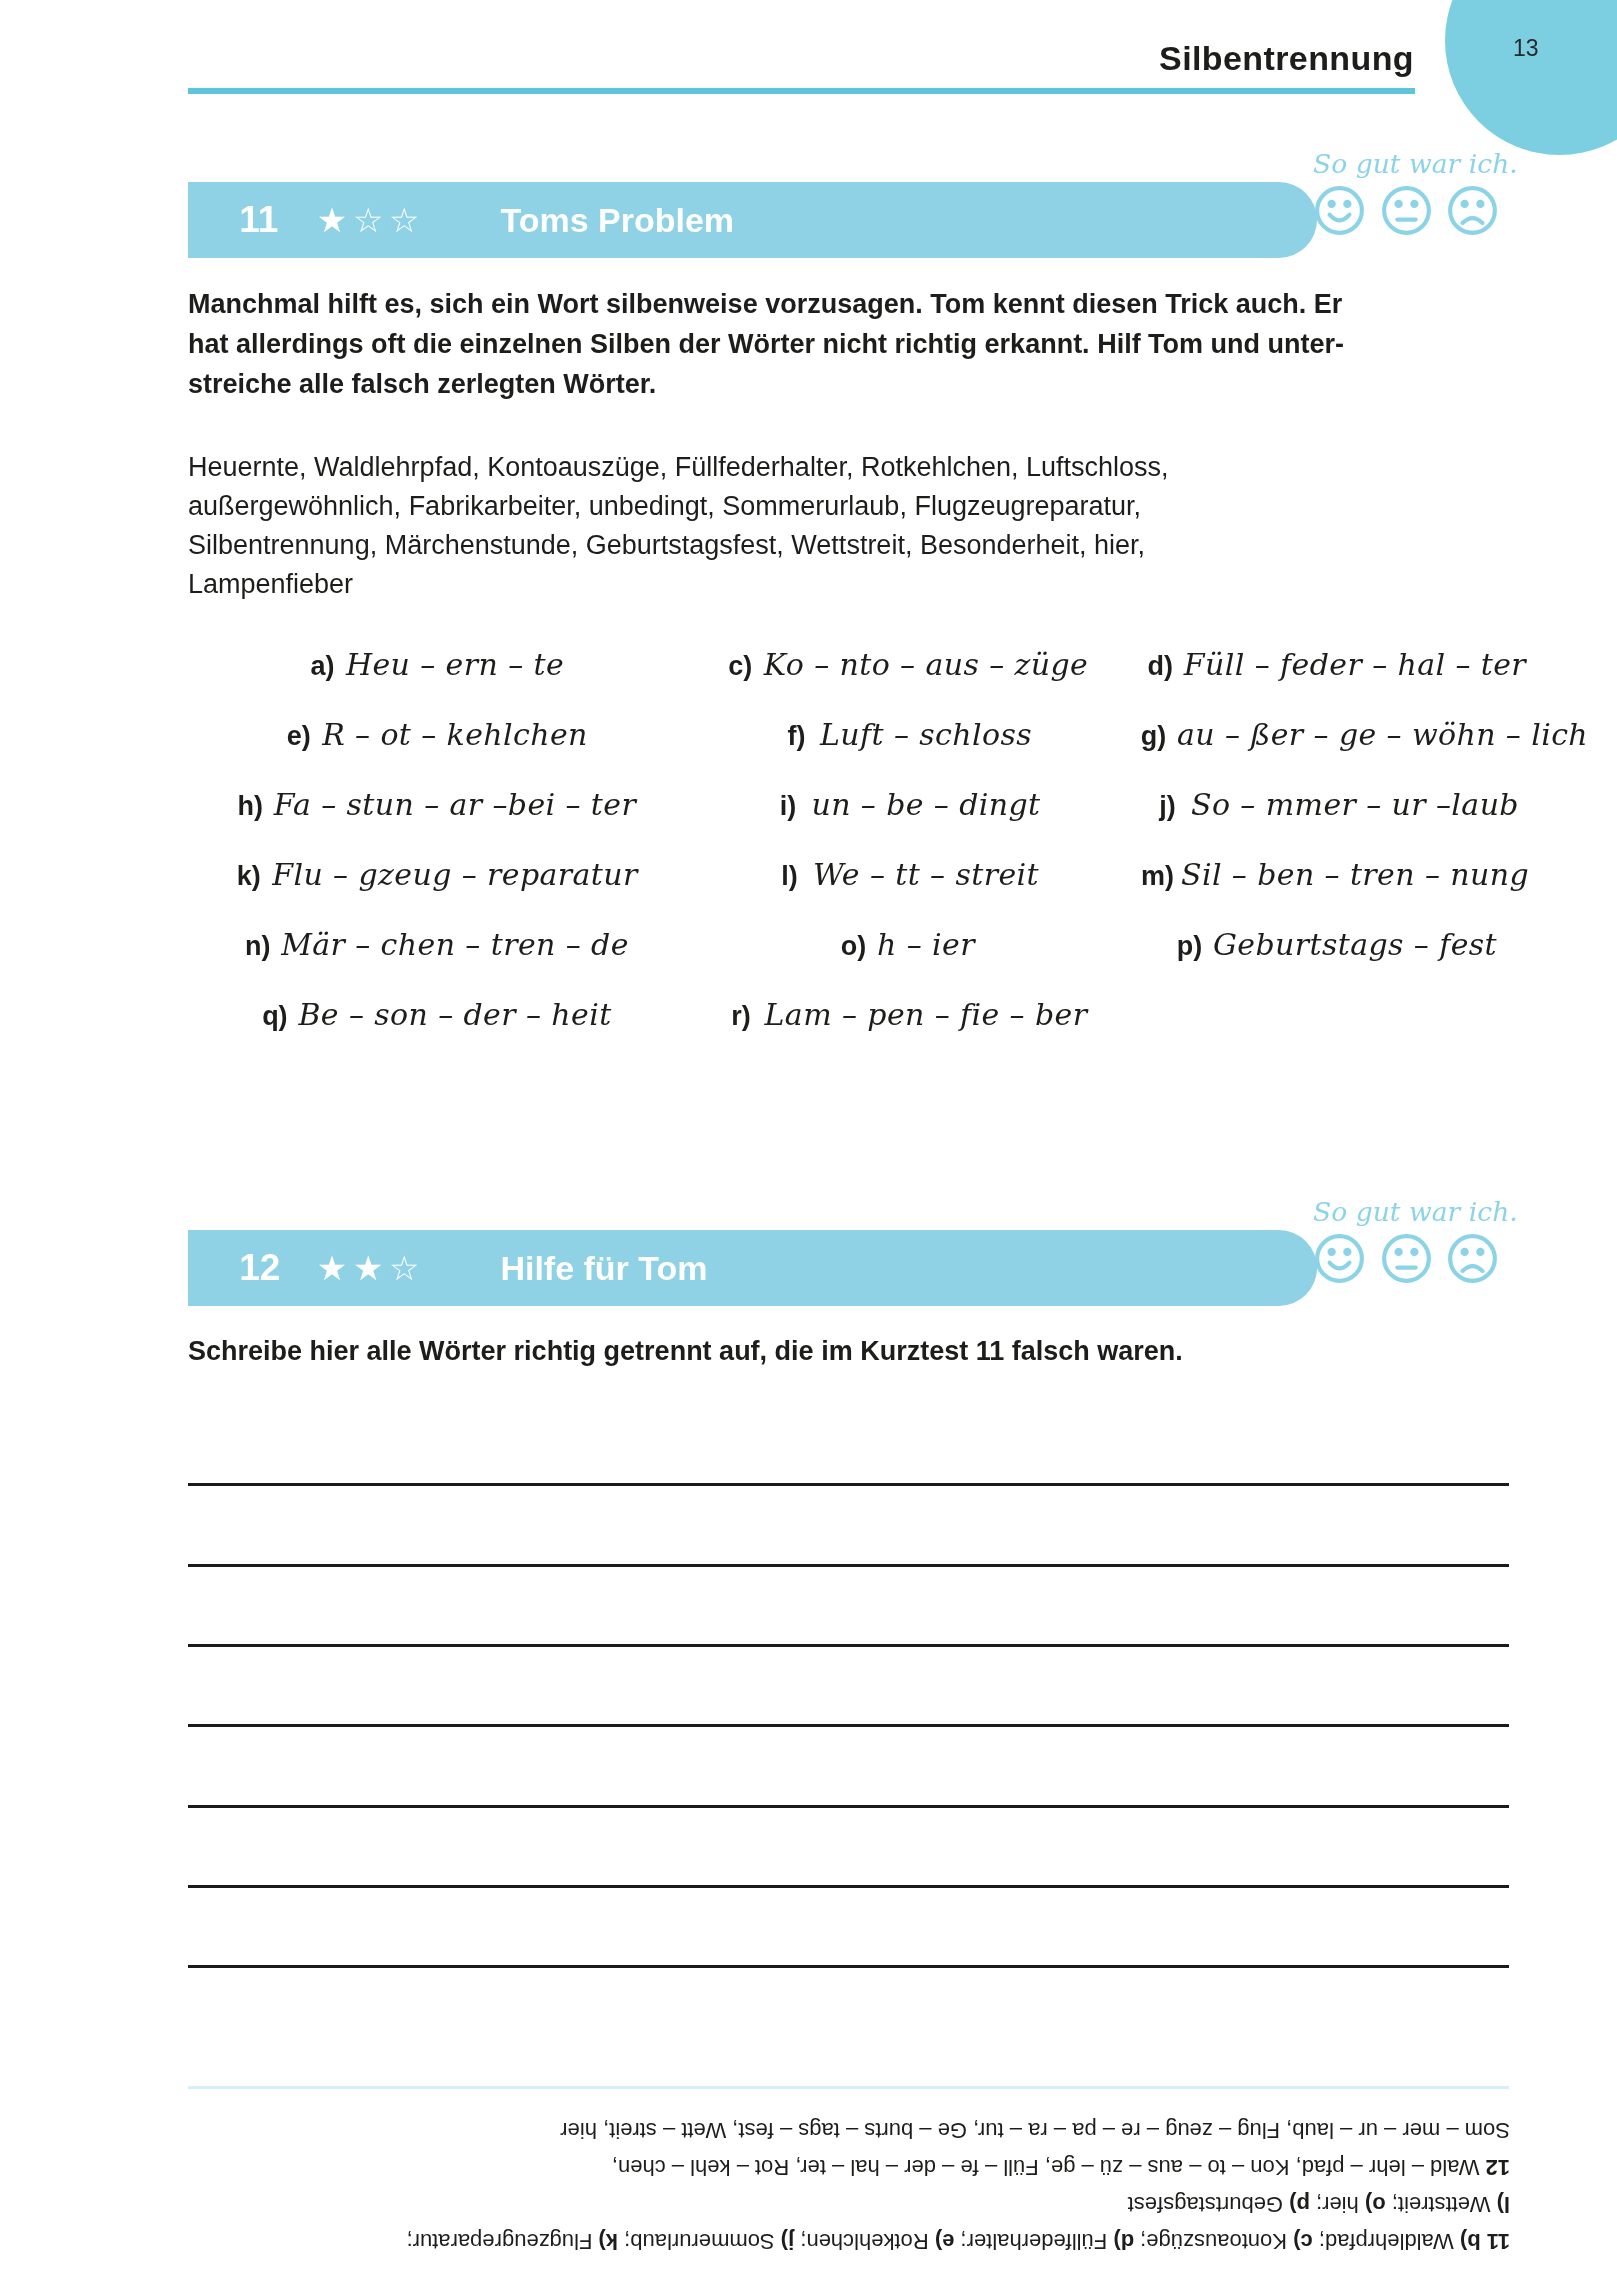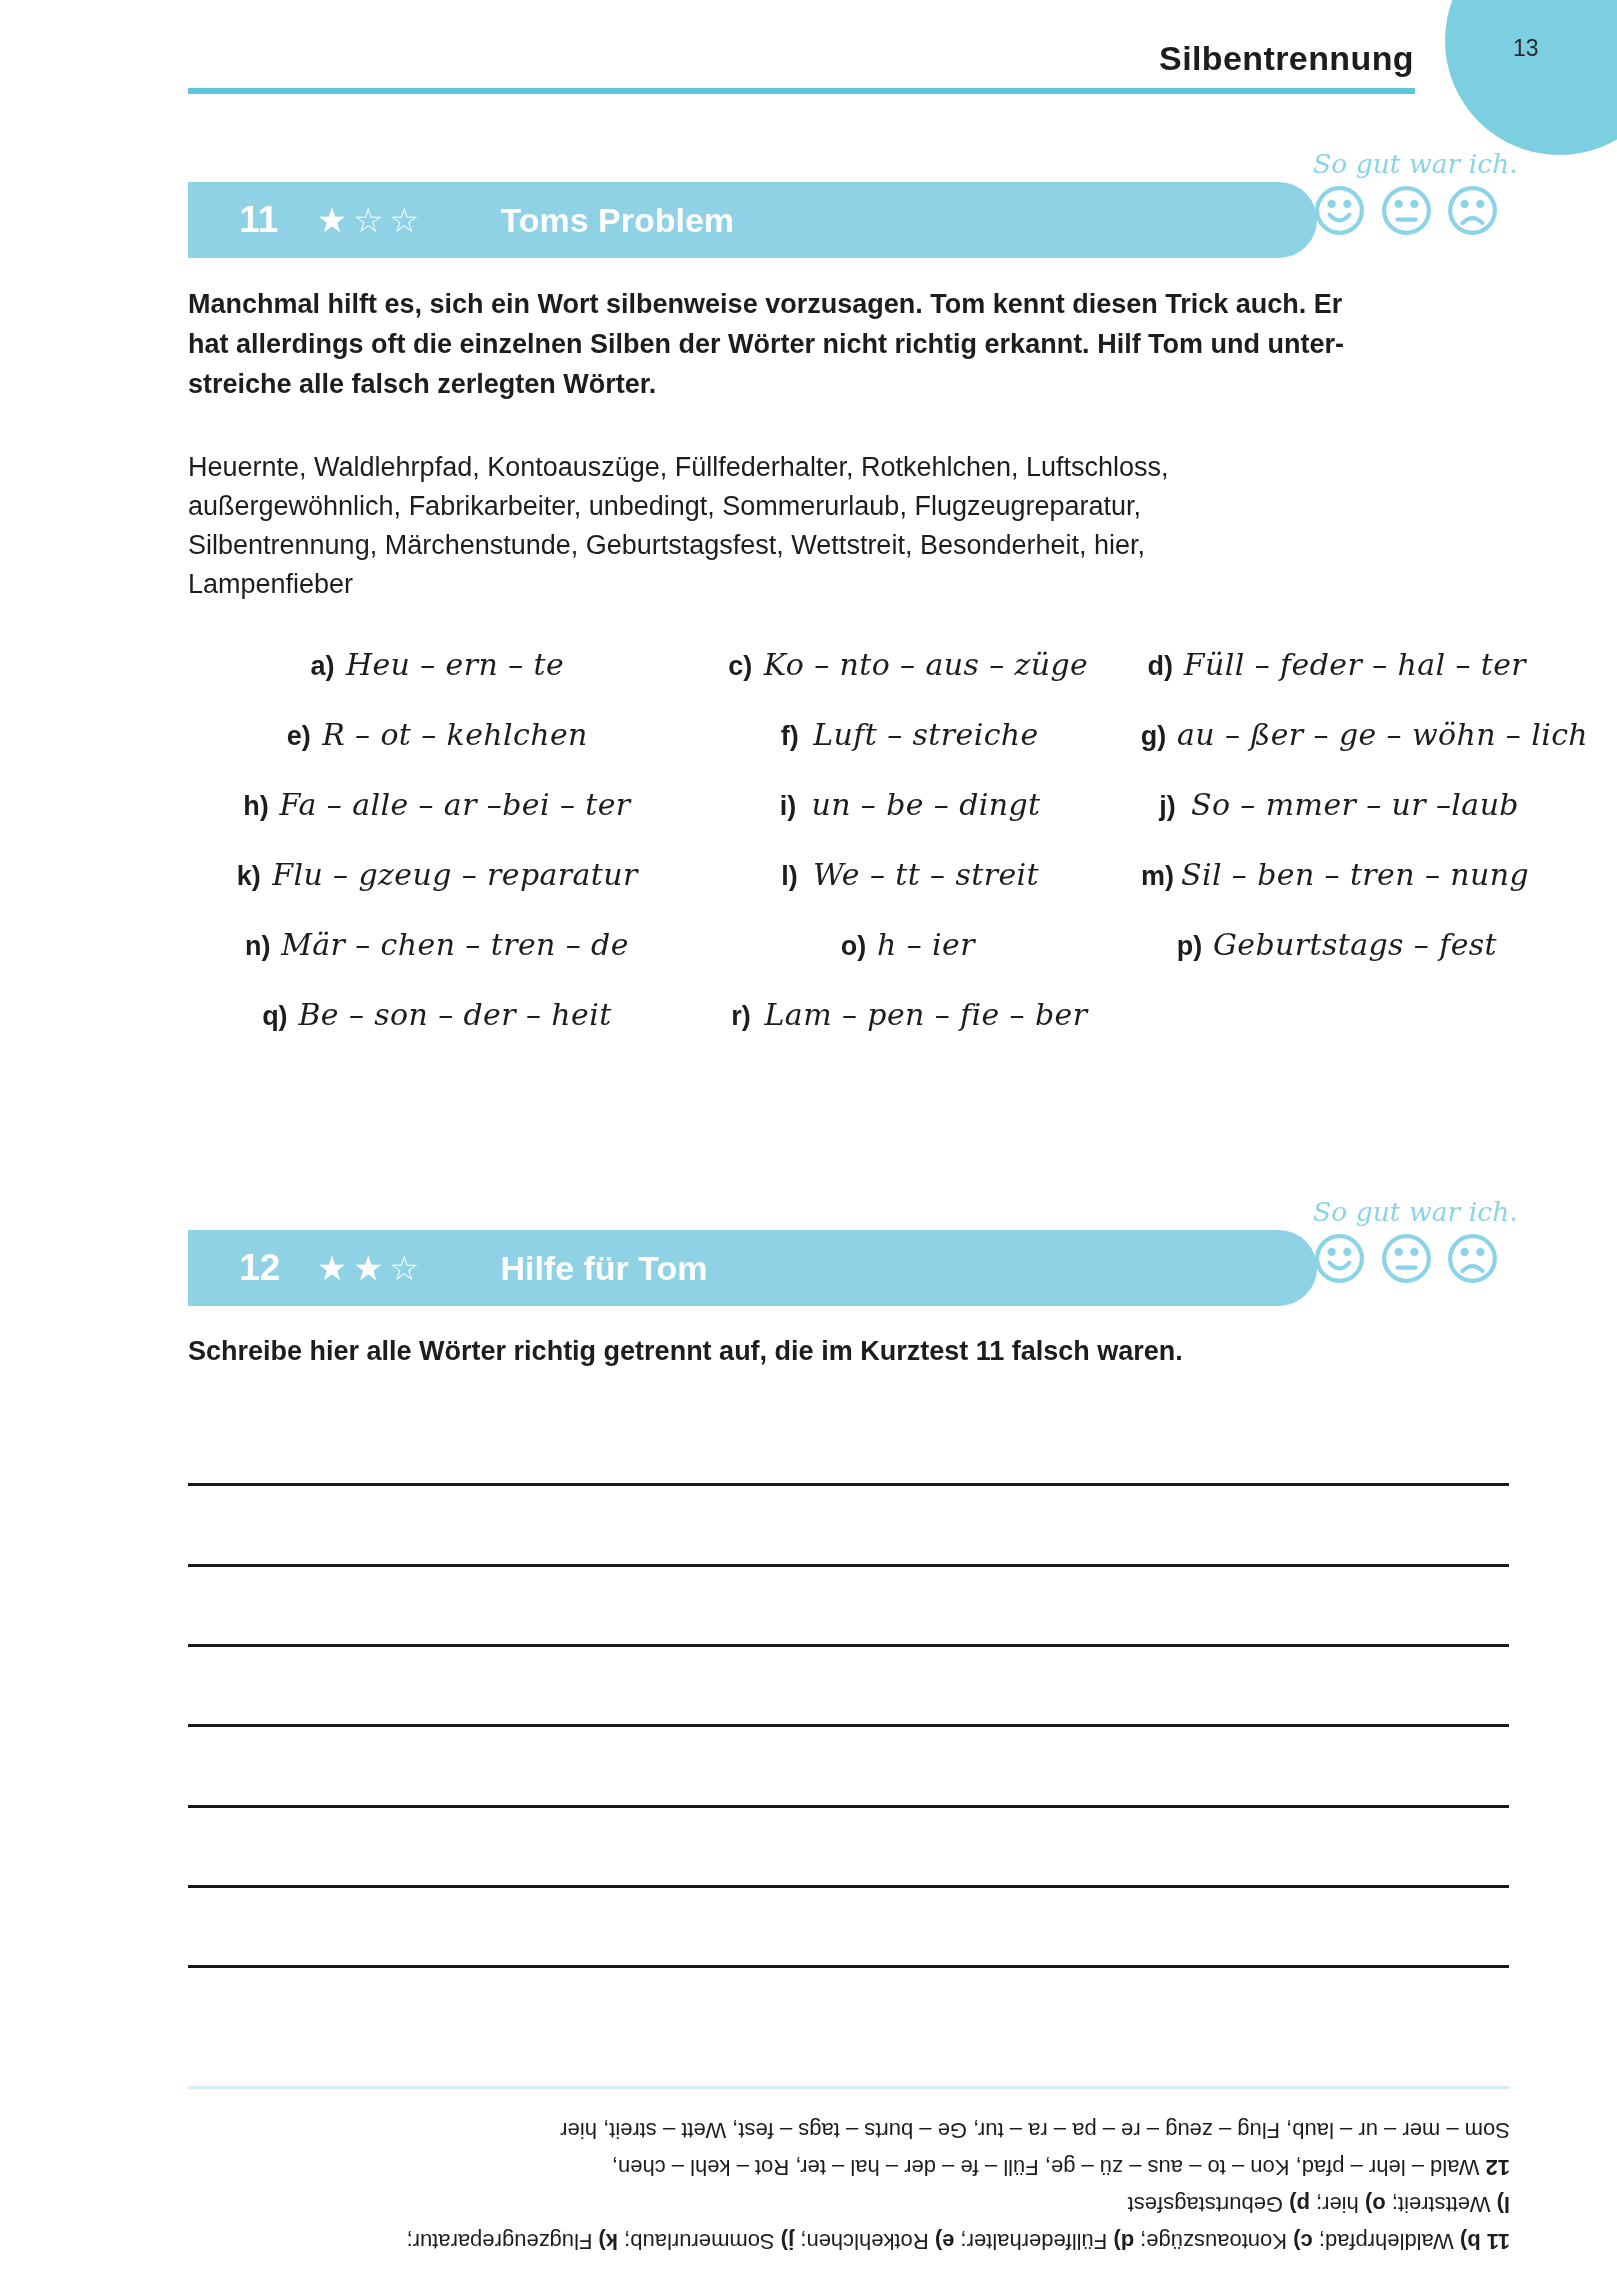--- a/index.html
+++ b/index.html
@@ -127,23 +127,23 @@
 streiche alle falsch zerlegten Wörter.</div>
   <div class="wordlist">Heuernte, Waldlehrpfad, Kontoauszüge, Füllfederhalter, Rotkehlchen, Luftschloss,
 außergewöhnlich, Fabrikarbeiter, unbedingt, Sommerurlaub, Flugzeugreparatur,
 Silbentrennung, Märchenstunde, Geburtstagsfest, Wettstreit, Besonderheit, hier,
 Lampenfieber</div>
   <div class="items-grid">
       <div class="item"><span class="lbl">a)</span><span class="word">Heu – ern – te</span></div>
       <div class="item"><span class="lbl">c)</span><span class="word">Ko – nto – aus – züge</span></div>
       <div class="item"><span class="lbl">d)</span><span class="word">Füll – feder – hal – ter</span></div>
       <div class="item"><span class="lbl">e)</span><span class="word">R – ot – kehlchen</span></div>
-      <div class="item"><span class="lbl">f)</span><span class="word">Luft – streiche</span></div>
+      <div class="item"><span class="lbl">f)</span><span class="word">Luft – schloss</span></div>
       <div class="item"><span class="lbl">g)</span><span class="word">au – ßer – ge – wöhn – lich</span></div>
-      <div class="item"><span class="lbl">h)</span><span class="word">Fa – alle – ar –bei – ter</span></div>
+      <div class="item"><span class="lbl">h)</span><span class="word">Fa – stun – ar –bei – ter</span></div>
       <div class="item"><span class="lbl">i)</span><span class="word">un – be – dingt</span></div>
       <div class="item"><span class="lbl">j)</span><span class="word">So – mmer – ur –laub</span></div>
       <div class="item"><span class="lbl">k)</span><span class="word">Flu – gzeug – reparatur</span></div>
       <div class="item"><span class="lbl">l)</span><span class="word">We – tt – streit</span></div>
       <div class="item"><span class="lbl">m)</span><span class="word">Sil – ben – tren – nung</span></div>
       <div class="item"><span class="lbl">n)</span><span class="word">Mär – chen – tren – de</span></div>
       <div class="item"><span class="lbl">o)</span><span class="word">h – ier</span></div>
       <div class="item"><span class="lbl">p)</span><span class="word">Geburtstags – fest</span></div>
       <div class="item"><span class="lbl">q)</span><span class="word">Be – son – der – heit</span></div>
       <div class="item"><span class="lbl">r)</span><span class="word">Lam – pen – fie – ber</span></div>

